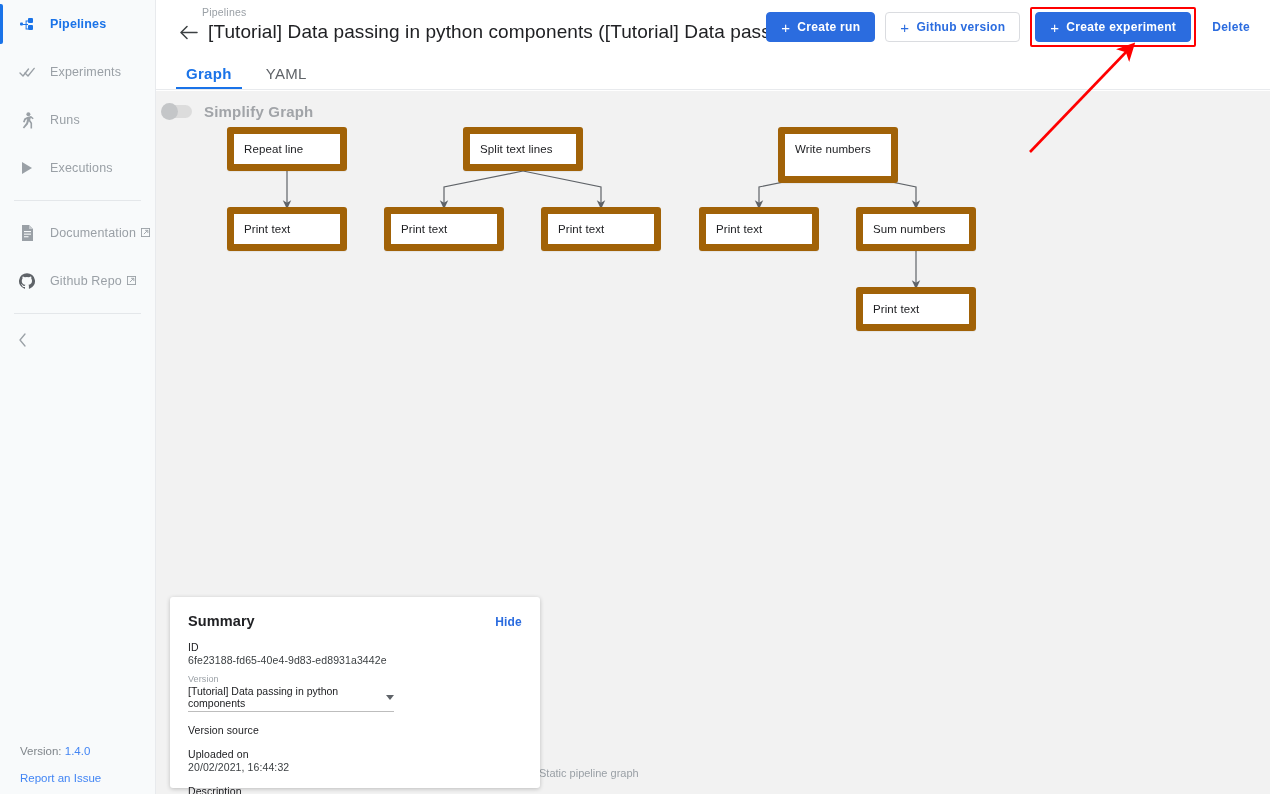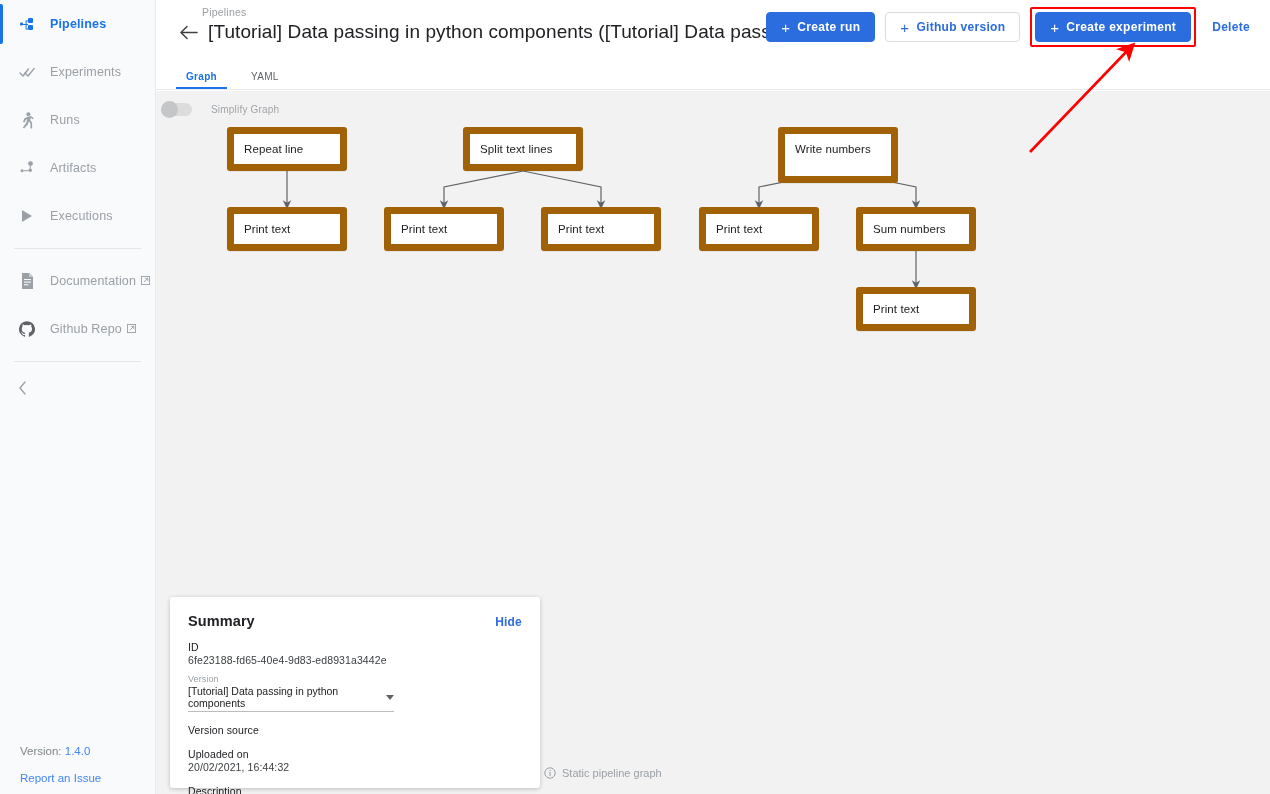--- a/index.html
+++ b/index.html
@@ -127,21 +127,21 @@
   }
 
   #tabs {
     height: 34px;
     border-bottom: 1px solid #e8eaed;
     display: flex; align-items: flex-end;
     padding-left: 20px;
     background: #fff;
   }
   .tab {
-    font-size: 10px;
+    font-size: 15px;
     color: #5f6368;
     letter-spacing: .3px;
     padding: 0 10px 7px 10px;
     margin-right: 14px;
     cursor: pointer;
     position: relative;
   }
   .tab.active { color: #1a73e8; font-weight: bold; }
   .tab.active::after {
     content: ""; position: absolute; left: 0; right: 0; bottom: 0;
@@ -167,44 +167,45 @@
     cursor: pointer;
   }
   #simplify-toggle::after {
     content: ""; position: absolute;
     left: -1px; top: -2px;
     width: 17px; height: 17px;
     border-radius: 50%;
     background: #c4c6c8;
   }
   #toggle-label {
-    margin-left: 19px;
-    font-size: 10px;
+    margin-left: 12px;
+    font-size: 15px;
     color: #a1a4a8;
     letter-spacing: .2px;
+    font-weight: bold;
   }
   #graph-svg { position: absolute; left: 0; top: 0; }
   .node {
     position: absolute;
     background: #fff;
     border: 7px solid #a16207;
     border-radius: 3px;
     box-shadow: 0 1px 1px rgba(0,0,0,.06);
     cursor: pointer;
   }
   .node-label {
     font-size: 11.5px;
     color: #202124;
     padding: 9px 0 0 10px;
     letter-spacing: .1px;
   }
 
   #static-graph-note {
     position: absolute;
-    left: 388px; bottom: 15px;
+    left: 365px; bottom: 15px;
     display: flex; align-items: center;
     font-size: 11px;
     color: #9aa0a6;
   }
   #static-graph-note .i-ico { margin-right: 6px; display: flex; }
 
   
   #summary-card {
     position: absolute;
     left: 14px; bottom: 6px;
@@ -281,34 +282,20 @@
         <svg width="14" height="17" viewBox="0 0 14 17">
             <g fill="#9aa0a6">
           <circle cx="8.4" cy="2.2" r="2"></circle>
           <path d="M7.2 5.1 4.3 6.6 3 10l1.6.5 1-2.6 1.6-.8-1 4-3.4 4.4 1.3 1 3.8-4.2 1-3 1.6 2.2v4.9h1.6v-5.5L10.2 8l.6-2.3 1.9 1.6 1-1.1L11 3.9z"></path>
         </g>
           </svg>
       </span>
       <span class="nav-label">Runs</span>
     </div>
 
-    <div class="nav-item">
-      <span class="ico">
-        <svg width="16" height="14" viewBox="0 0 16 14">
-            <g fill="#9aa0a6">
-          <circle cx="11.5" cy="2.6" r="2.4"></circle>
-              <circle cx="11.2" cy="9.2" r="1.7"></circle>
-          <circle cx="3" cy="9.7" r="1.5"></circle>
-              <path d="M4.3 9h5.4v1.2H4.3z" opacity=".85"></path>
-          <path d="M10.7 5.1h1.2v3h-1.2z" opacity=".85"></path>
-        </g>
-          </svg>
-      </span>
-      <span class="nav-label">Artifacts</span>
-    </div>
 
     <div class="nav-item">
       <span class="ico">
         <svg width="13" height="14" viewBox="0 0 13 14">
             <path d="M1 1l10 6-10 6z" fill="#9aa0a6"></path>
           </svg>
       </span>
       <span class="nav-label">Executions</span>
     </div>
 

